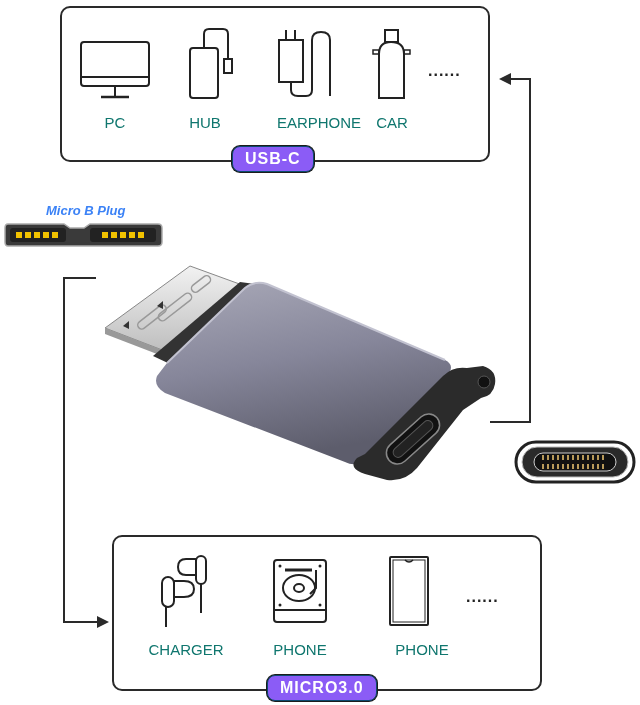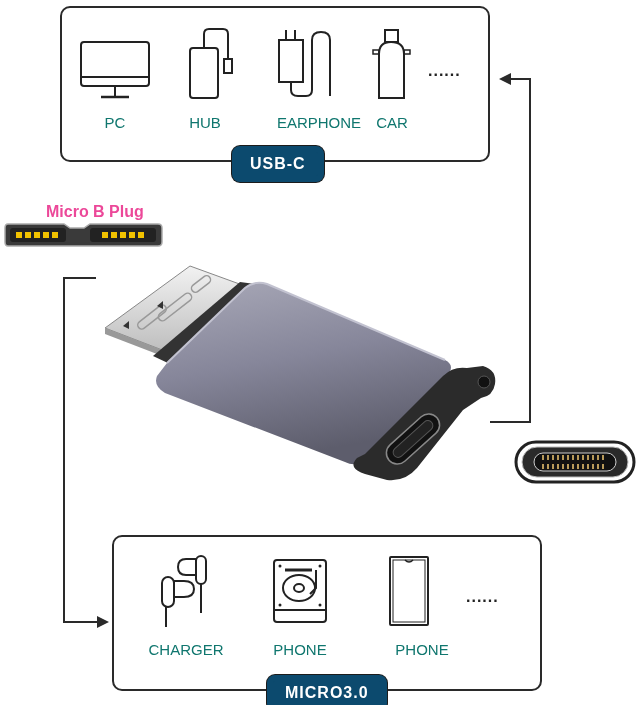--- a/index.html
+++ b/index.html
@@ -1,26 +1,26 @@
 <!DOCTYPE html>
 <html><head>
 <meta charset="utf-8">
 <style>
   html,body{margin:0;padding:0;background:#fff;}
   body{width:640px;height:705px;position:relative;overflow:hidden;font-family:"Liberation Sans","DejaVu Sans",sans-serif;color:#1a1a1a;}
   .box{position:absolute;border:2px solid #2a2a2a;border-radius:10px;background:#fff;}
   .box-top{left:60px;top:6px;width:426px;height:152px;}
   .box-bottom{left:112px;top:535px;width:426px;height:152px;}
-  .badge{position:absolute;background:#0c4a6e;color:#fff;font-weight:bold;font-size:16px;border-radius:8px;padding:3px 12px;letter-spacing:1px;border:6px solid #0c4a6e;box-shadow:0 0 0 1px #1c1c1c;}
+  .badge{position:absolute;background:#8b5cf6;color:#fff;font-weight:bold;font-size:16px;border-radius:8px;padding:3px 12px;letter-spacing:1px;border:1px solid #0c4a6e;box-shadow:0 0 0 1px #1c1c1c;}
   .badge-top{left:232px;top:146px;}
   .badge-bottom{left:267px;top:675px;}
   .item{position:absolute;text-align:center;}
   .item .lbl{position:absolute;width:120px;left:50%;margin-left:-60px;font-size:15px;color:#0f766e;}
   .dots{position:absolute;font-size:16px;letter-spacing:1px;font-weight:bold;color:#222;}
-  .mb-label{position:absolute;left:46px;top:203px;font-size:16px;font-weight:bold;color:#ec4899;}
+  .mb-label{position:absolute;left:46px;top:203px;font-size:13px;font-weight:bold;color:#3b82f6;font-style:italic;}
   .line{position:absolute;background:#2a2a2a;}
 </style>
 </head>
 <body>
 
 <div class="box box-top"></div>
 
 <div class="item" style="left:78px;top:40px;width:74px;height:60px;">
   <svg width="74" height="62" viewBox="0 0 74 62">
     <rect x="3" y="2" width="68" height="44" rx="3" fill="none" stroke="#222" stroke-width="2"></rect>

